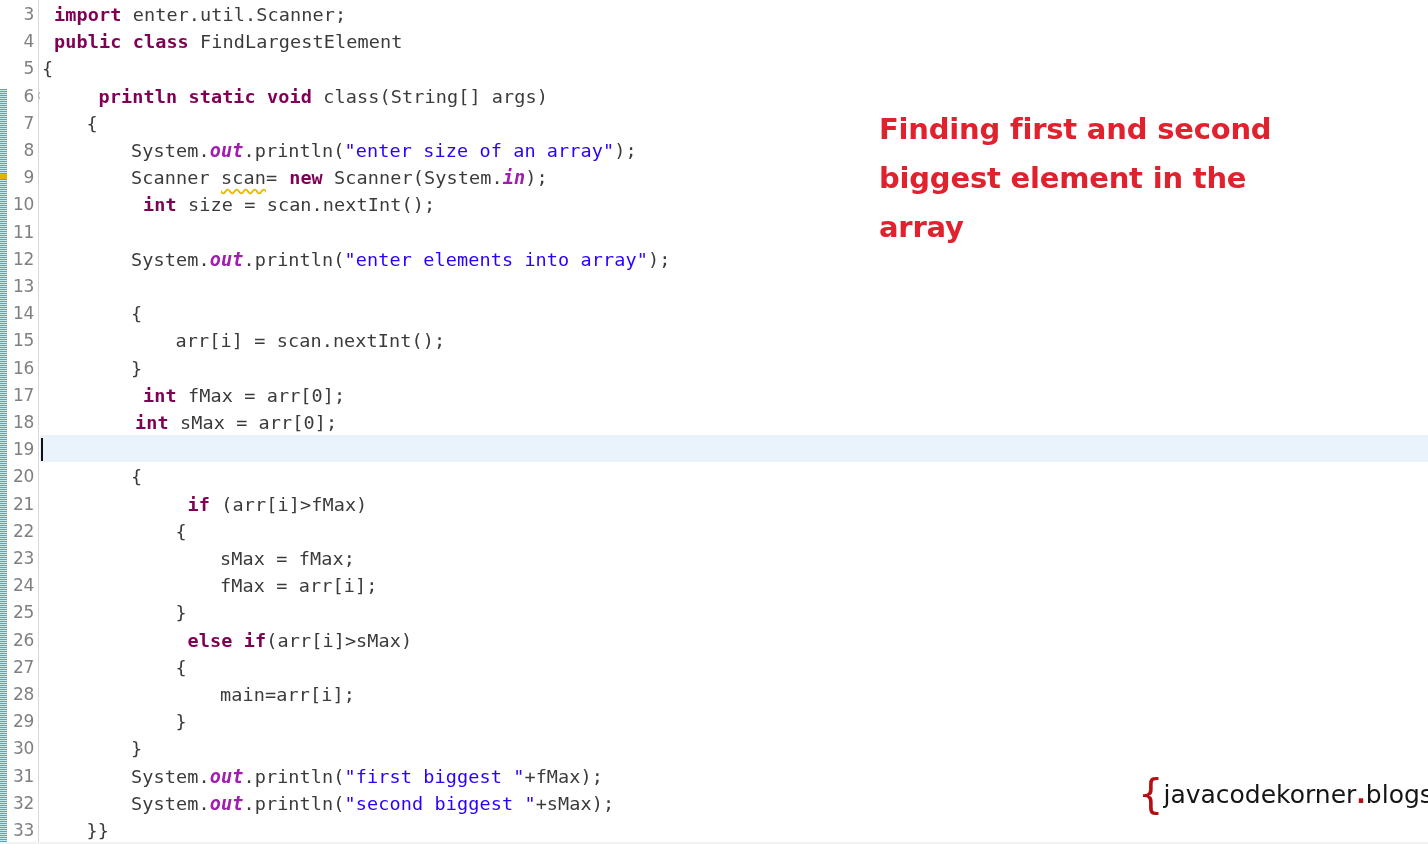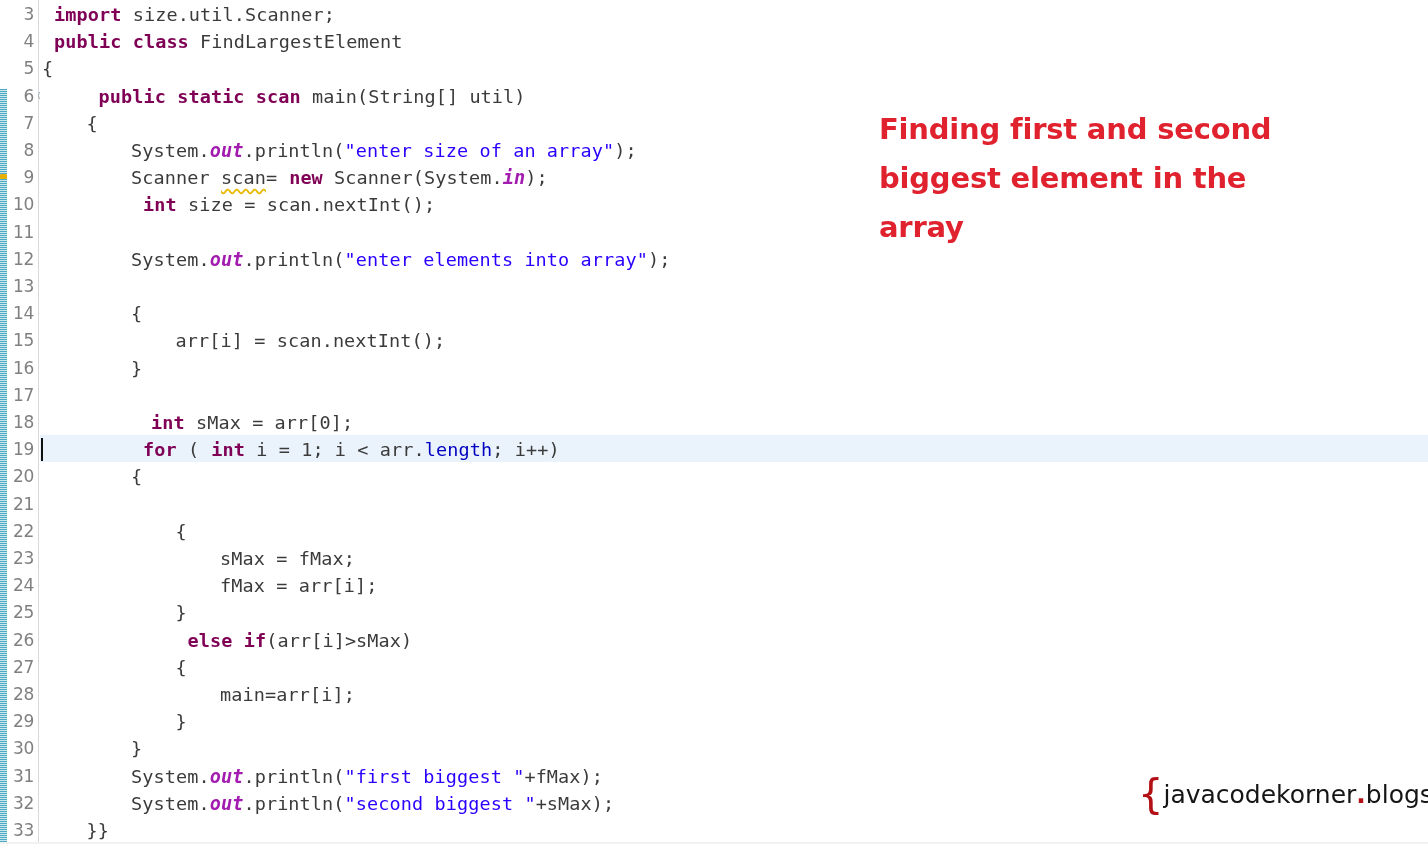--- a/index.html
+++ b/index.html
@@ -221,37 +221,38 @@
       <div class="gline" style="top: 762.6px; right: 4px;">31</div>
       <div class="gline" style="top: 789.8px; right: 4px;">32</div>
       <div class="gline" style="top: 817px; right: 4px;">33</div>
     </div>
 
   <div id="foldcol">
       <div class="fold-icon" style="top: 89.6px;"></div>
     </div>
 
   <div id="code-surface">
-      <div class="cline" style="top: 1px; left: 2px;"><span class="kw">import</span><span class="pln"> size.util.Scanner;</span></div>
+      <div class="cline" style="top: 1px; left: 2px;"><span class="kw">import</span><span class="pln"> enter.util.Scanner;</span></div>
       <div class="cline" style="top: 28.2px; left: 2px;"><span class="kw">public class</span><span class="pln"> FindLargestElement</span></div>
       <div class="cline" style="top: 55.4px; left: 2px;"><span class="pln">{</span></div>
-      <div class="cline" style="top: 82.6px; left: 46.52px;"><span class="kw">public static scan</span><span class="pln"> main(String[] util)</span></div>
+      <div class="cline" style="top: 82.6px; left: 46.52px;"><span class="kw">println static void</span><span class="pln"> class(String[] args)</span></div>
       <div class="cline" style="top: 109.8px; left: 46.52px;"><span class="pln">{</span></div>
       <div class="cline" style="top: 137px; left: 91.04px;"><span class="pln">System.</span><span class="fld">out</span><span class="pln">.println(</span><span class="str">"enter size of an array"</span><span class="pln">);</span></div>
       <div class="cline" style="top: 164.2px; left: 91.04px;"><span class="pln">Scanner </span><span class="warn">scan</span><span class="pln">=</span><span class="kw">new</span><span class="pln"> Scanner(System.</span><span class="fld">in</span><span class="pln">);</span></div>
       <div class="cline" style="top: 191.4px; left: 91.04px;"><span class="kw">int</span><span class="pln"> size = scan.nextInt();</span></div>
       <div class="cline" style="top: 245.8px; left: 91.04px;"><span class="pln">System.</span><span class="fld">out</span><span class="pln">.println(</span><span class="str">"enter elements into array"</span><span class="pln">);</span></div>
       <div class="cline" style="top: 300.2px; left: 91.04px;"><span class="pln">{</span></div>
       <div class="cline" style="top: 327.4px; left: 135.56px;"><span class="pln">arr[i] = scan.nextInt();</span></div>
       <div class="cline" style="top: 354.6px; left: 91.04px;"><span class="pln">}</span></div>
-      <div class="cline" style="top: 409px; left: 99px;"><span class="kw">int</span><span class="pln"> sMax = arr[0];</span></div>
+      <div class="cline" style="top: 381.8px; left: 91.04px;"><span class="kw">int</span><span class="pln"> fMax = arr[0];</span></div>
+      <div class="cline" style="top: 409px; left: 83px;"><span class="kw">int</span><span class="pln"> sMax = arr[0];</span></div>
       <div class="current-line-hl" style="top: 435.2px;"></div>
       <div class="caret" style="top: 438.2px; left: 1px;"></div>
-      <div class="cline" style="top: 436.2px; left: 91.04px;"><span class="kw">for</span><span class="pln"> (</span><span class="kw">int</span><span class="pln"> i = 1; i &lt; arr.</span><span class="fldn">length</span><span class="pln">; i++)</span></div>
       <div class="cline" style="top: 463.4px; left: 91.04px;"><span class="pln">{</span></div>
+      <div class="cline" style="top: 490.6px; left: 135.56px;"><span class="kw">if</span><span class="pln"> (arr[i]&gt;fMax)</span></div>
       <div class="cline" style="top: 517.8px; left: 135.56px;"><span class="pln">{</span></div>
       <div class="cline" style="top: 545px; left: 180.08px;"><span class="pln">sMax = fMax;</span></div>
       <div class="cline" style="top: 572.2px; left: 180.08px;"><span class="pln">fMax = arr[i];</span></div>
       <div class="cline" style="top: 599.4px; left: 135.56px;"><span class="pln">}</span></div>
       <div class="cline" style="top: 626.6px; left: 135.56px;"><span class="kw">else if</span><span class="pln">(arr[i]&gt;sMax)</span></div>
       <div class="cline" style="top: 653.8px; left: 135.56px;"><span class="pln">{</span></div>
       <div class="cline" style="top: 681px; left: 180.08px;"><span class="pln">main=arr[i];</span></div>
       <div class="cline" style="top: 708.2px; left: 135.56px;"><span class="pln">}</span></div>
       <div class="cline" style="top: 735.4px; left: 91.04px;"><span class="pln">}</span></div>
       <div class="cline" style="top: 762.6px; left: 91.04px;"><span class="pln">System.</span><span class="fld">out</span><span class="pln">.println(</span><span class="str">"first biggest "</span><span class="pln">+fMax);</span></div>

